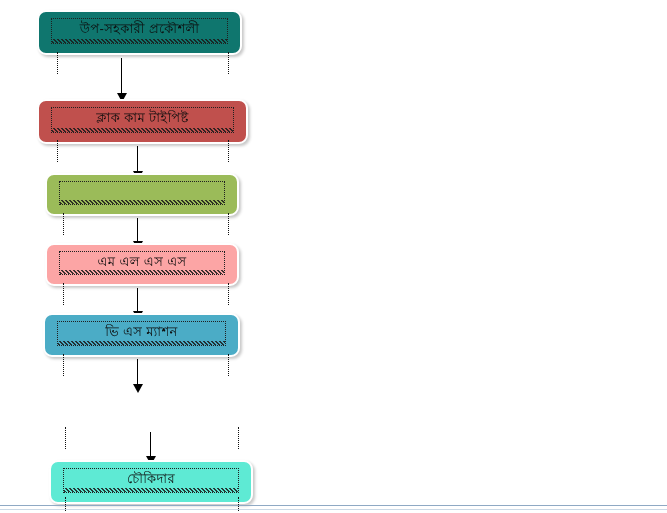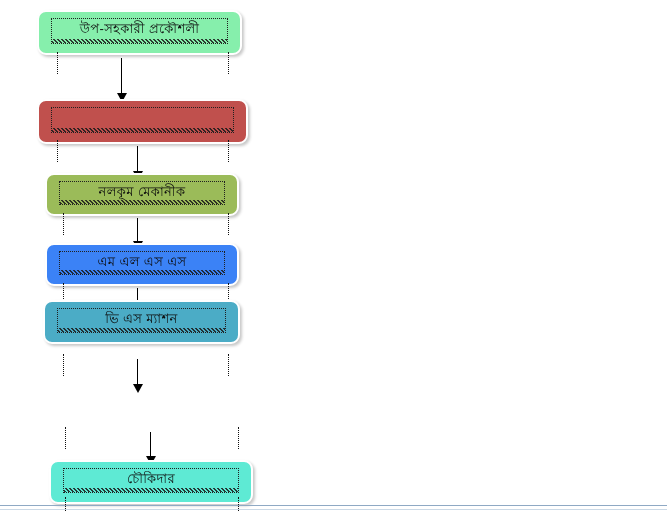--- a/index.html
+++ b/index.html
@@ -98,68 +98,68 @@
     height: 0;
   }
   .rule-strong { border-top: 1px solid #8fa9c4; }
   .rule-soft   { border-top: 1px solid #cbd9e6; }
 </style>
 </head>
 <body>
 
 <div id="canvas">
 
-  <div class="node" style="left:37px; top:10px; width:205px; height:45px; background:#86efac;">
+  <div class="node" style="left:37px; top:10px; width:205px; height:45px; background:#0f766e;">
     <div class="node-inner">
       <span class="node-label">উপ-সহকারী প্রকৌশলী</span>
       <div class="node-baseline"></div>
     </div>
   </div>
   <div class="guide" style="left:57px; top:52px; height:22px;"></div>
   <div class="guide" style="left:228px; top:52px; height:22px;"></div>
 
   <div class="arrow-line" style="left:121px; top:58px; height:37px;"></div>
   <div class="arrow-head" style="left:117px; top:93px;"></div>
 
   <div class="node" style="left:37px; top:99px; width:211px; height:45px; background:#C0504D;">
     <div class="node-inner">
+      <span class="node-label">ক্লাক কাম টাইপিষ্ট</span>
       <div class="node-baseline"></div>
     </div>
   </div>
   <div class="guide" style="left:57px; top:140px; height:22px;"></div>
   <div class="guide" style="left:228px; top:140px; height:22px;"></div>
 
   <div class="arrow-line" style="left:137px; top:146px; height:27px;"></div>
   <div class="arrow-head" style="left:133px; top:171px;"></div>
 
   <div class="node" style="left:45px; top:173px; width:194px; height:43px; background:#9BBB59;">
     <div class="node-inner">
-      <span class="node-label">নলকূম মেকানীক</span>
       <div class="node-baseline"></div>
     </div>
   </div>
   <div class="guide" style="left:63px; top:213px; height:22px;"></div>
   <div class="guide" style="left:228px; top:213px; height:22px;"></div>
 
   <div class="arrow-line" style="left:137px; top:218px; height:25px;"></div>
   <div class="arrow-head" style="left:133px; top:241px;"></div>
 
-  <div class="node" style="left:45px; top:243px; width:194px; height:43px; background:#3b82f6;">
+  <div class="node" style="left:45px; top:243px; width:194px; height:43px; background:#fca5a5;">
     <div class="node-inner">
       <span class="node-label">এম এল এস এস</span>
       <div class="node-baseline"></div>
     </div>
   </div>
   <div class="guide" style="left:63px; top:283px; height:22px;"></div>
   <div class="guide" style="left:228px; top:283px; height:22px;"></div>
 
   <div class="arrow-line" style="left:137px; top:288px; height:25px;"></div>
   <div class="arrow-head" style="left:133px; top:311px;"></div>
 
-  <div class="node" style="left:43px; top:300px; width:197px; height:44px; background:#4BACC6;text-align:right;">
+  <div class="node" style="left:43px; top:313px; width:197px; height:44px; background:#4BACC6;text-align:right;">
     <div class="node-inner">
       <span class="node-label">ভি এস ম্যাশন</span>
       <div class="node-baseline"></div>
     </div>
   </div>
   <div class="guide" style="left:63px; top:354px; height:22px;"></div>
   <div class="guide" style="left:228px; top:354px; height:22px;"></div>
 
   <div class="arrow-line" style="left:137px; top:359px; height:27px;"></div>
   <div class="arrow-head" style="left:133px; top:384px;"></div>

